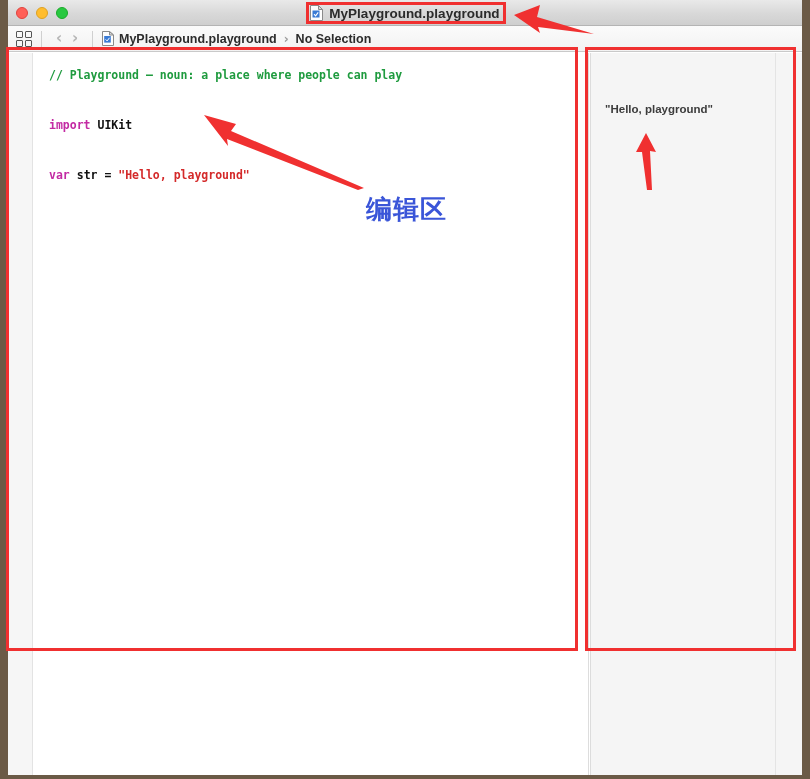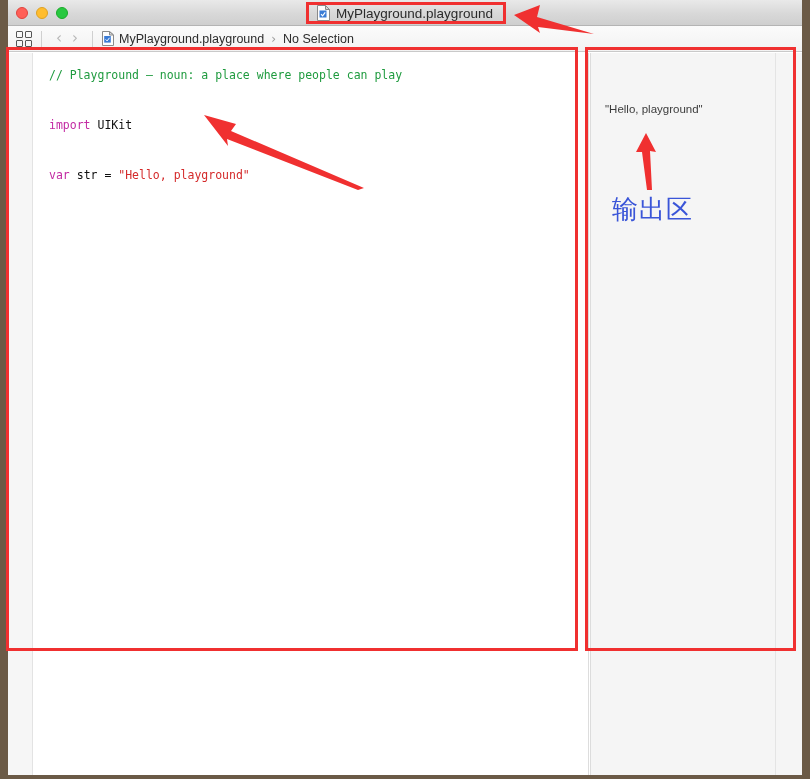--- a/index.html
+++ b/index.html
@@ -10,20 +10,21 @@
     overflow: hidden;
     background: #6b5a46;
     font-family: "Liberation Sans", sans-serif;
   }
 
   #app {
     position: relative;
     width: 810px;
     height: 779px;
     background: #6b5a46;
+    font-weight: bold;
   }
 
   
   .window {
     position: absolute;
     left: 8px;
     top: 0px;
     width: 794px;
     height: 775px;
     background: #ffffff;
@@ -294,16 +295,16 @@
 
     <svg class="overlay" style="position:absolute;left:0;top:0" width="810" height="779">
 
       <polygon points="514,15 540,5 537,17 594,34 538,27 540,33" fill="#f03030"></polygon>
 
       <polygon points="204,115 236,124 231,131 364,188 358,190 227,139 228,146" fill="#f03030"></polygon>
 
       <polygon points="646,133 656,152 650,151 652,190 647,190 642,152 636,152" fill="#f03030"></polygon>
     </svg>
 
-    <div class="anno-label lbl-output">输出区</div>
+    <div class="anno-label lbl-editor">编辑区</div>
   </div>
 
 </div>
 
 </body></html>

